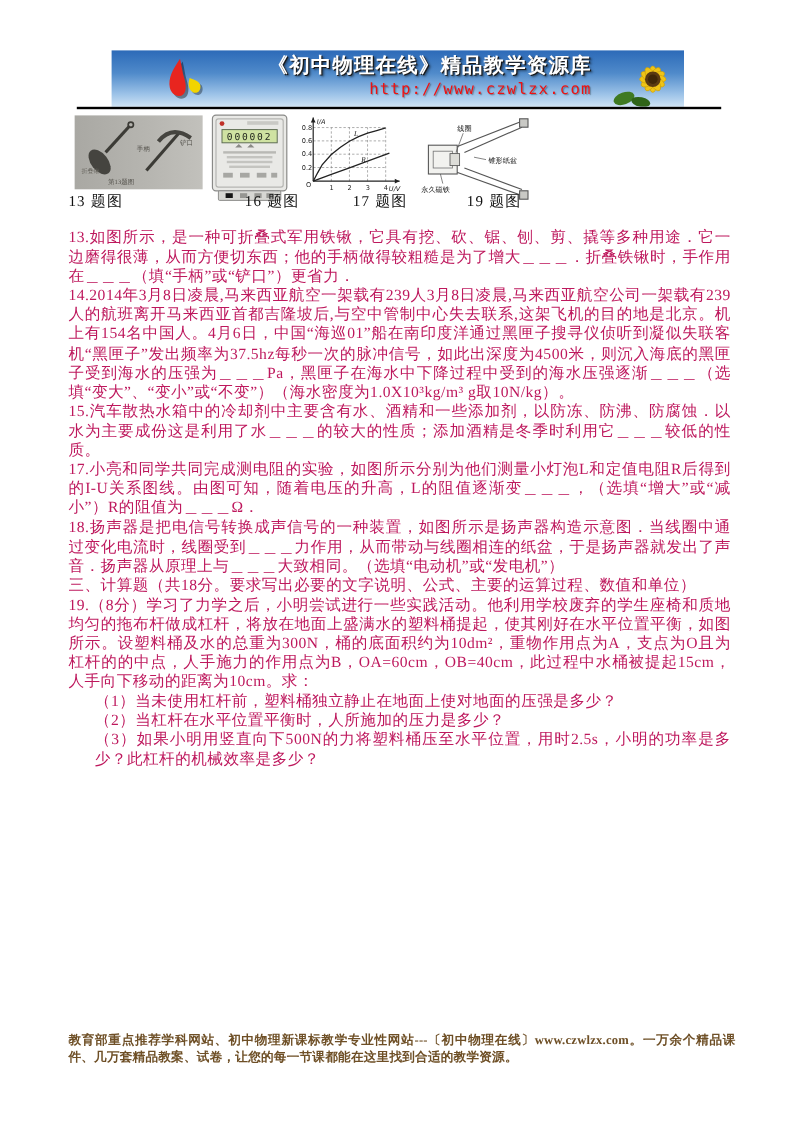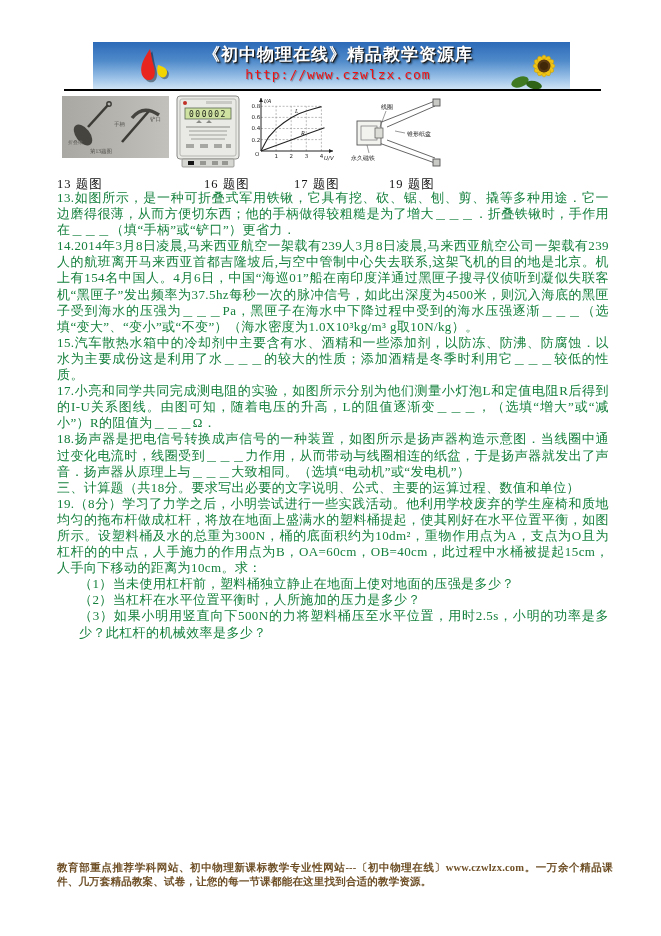--- a/index.html
+++ b/index.html
@@ -4,38 +4,38 @@
 <style>
   * { margin:0; padding:0; box-sizing:border-box; }
   html,body { width:661px; height:936px; background:#ffffff; overflow:hidden; }
   body { position:relative; font-family:"Liberation Serif","DejaVu Serif",serif; color:#111; }
 
   
   .banner { position:absolute; left:93px; top:42px; width:477px; height:47px;
     background:linear-gradient(180deg,#2c6ab8 0%,#4f8aca 40%,#9dc3e8 78%,#cfe3f4 100%);
     overflow:hidden; }
   .banner-logo { position:absolute; left:36px; top:2px; width:44px; height:44px; }
-  .banner-text { position:absolute; left:90px; top:1px; width:310px; text-align:center; }
+  .banner-text { position:absolute; left:90px; top:1px; width:310px; text-align:right; }
   .banner-title { color:#ffffff; font-weight:bold; font-size:17px; letter-spacing:1px;
     text-shadow:1px 1px 0 #1a1a1a, 2px 2px 2px rgba(0,0,0,.55); white-space:nowrap; }
   .banner-url { color:#ee1111; font-family:"DejaVu Sans Mono","Liberation Mono",monospace;
     font-size:13px; font-weight:normal; letter-spacing:1px; margin-top:1px;
     text-shadow:1px 1px 1px rgba(0,0,0,.35); }
   .banner-sunflower { position:absolute; right:2px; top:4px; width:60px; height:43px; }
 
   .header-rule { position:absolute; left:64px; top:89px; width:537px; height:2px; background:#000; }
 
   
   .fig { position:absolute; }
   .fig svg { display:block; }
-  .fig-caption { position:absolute; font-size:12.5px; color:#111; letter-spacing:1px; white-space:nowrap;margin-top:16px; }
+  .fig-caption { position:absolute; font-size:12.5px; color:#111; letter-spacing:1px; white-space:nowrap; }
 
   
   .content { position:absolute; left:57px; top:190px; width:552px; }
-  .para { font-size:13px; line-height:16.1px; letter-spacing:0.4px; text-align:justify; color:#15803d; }
+  .para { font-size:13px; line-height:16.1px; letter-spacing:0.4px; text-align:justify; color:#be185d; }
   .para.sub { padding-left:3px;margin-left:19px; }
 
   
   .footer { position:absolute; left:57px; top:861px; width:556px;
     font-size:10.5px; font-weight:bold; color:#6e4f26; line-height:14px;
     letter-spacing:0.2px; text-align:justify; }
 </style>
 </head>
 <body>
 

